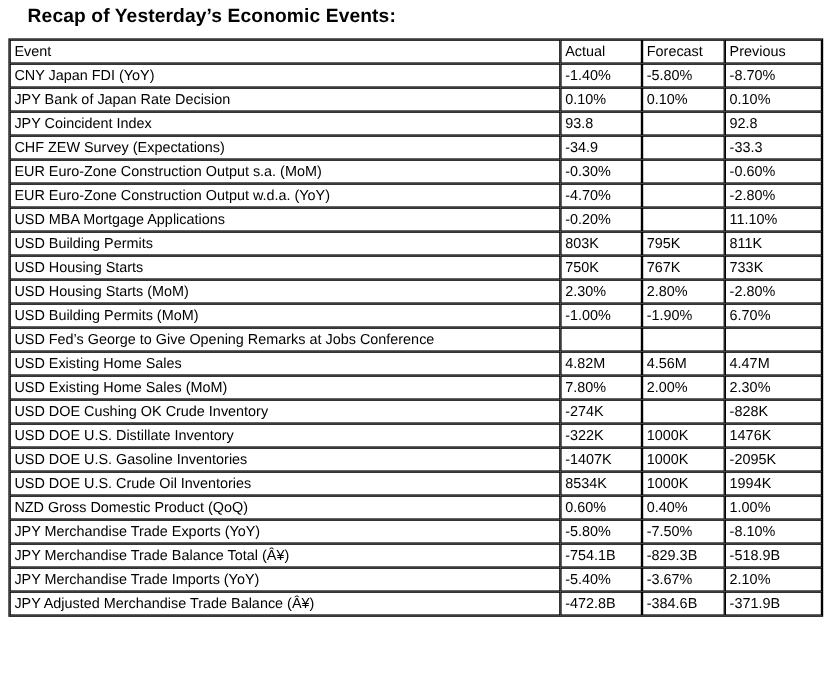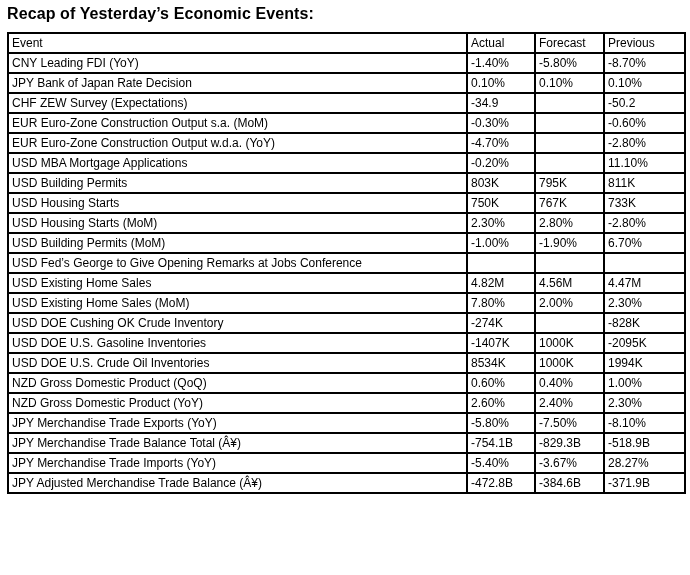--- a/index.html
+++ b/index.html
@@ -8,21 +8,21 @@
     width: 690px; height: 575px;
     background: #ffffff;
     color: #000000;
     font-family: "Liberation Sans", "DejaVu Sans", sans-serif;
     overflow: hidden;
   }
   .page { padding: 5px 0 0 7px; }
   .title {
     font-size: 16px;
     font-weight: bold;
-    margin: 0 0 9px 0;
+    margin: 0 0 9px 16px;
     letter-spacing: 0.1px;
   }
   table.events {
     border-collapse: separate;
     border-spacing: 0;
     table-layout: fixed;
     width: 677px;
     border: 1px solid #000;
     font-size: 12px;
   }
@@ -59,40 +59,46 @@
       <tr>
         <th>Event</th>
         <th>Actual</th>
         <th>Forecast</th>
         <th>Previous</th>
       </tr>
     </thead>
     <tbody>
 
         <tr>
-          <td>CNY Leading FDI (YoY)</td>
+          <td>CNY Japan FDI (YoY)</td>
           <td>-1.40%</td>
           <td>-5.80%</td>
           <td>-8.70%</td>
         </tr>
 
         <tr>
           <td>JPY Bank of Japan Rate Decision</td>
           <td>0.10%</td>
           <td>0.10%</td>
           <td>0.10%</td>
         </tr>
 
 
+        <tr>
+          <td>JPY Coincident Index</td>
+          <td>93.8</td>
+          <td></td>
+          <td>92.8</td>
+        </tr>
 
         <tr>
           <td>CHF ZEW Survey (Expectations)</td>
           <td>-34.9</td>
           <td></td>
-          <td>-50.2</td>
+          <td>-33.3</td>
         </tr>
 
         <tr>
           <td>EUR Euro-Zone Construction Output s.a. (MoM)</td>
           <td>-0.30%</td>
           <td></td>
           <td>-0.60%</td>
         </tr>
 
         <tr>
@@ -158,20 +164,26 @@
           <td>2.30%</td>
         </tr>
 
         <tr>
           <td>USD DOE Cushing OK Crude Inventory</td>
           <td>-274K</td>
           <td></td>
           <td>-828K</td>
         </tr>
 
+        <tr>
+          <td>USD DOE U.S. Distillate Inventory</td>
+          <td>-322K</td>
+          <td>1000K</td>
+          <td>1476K</td>
+        </tr>
 
         <tr>
           <td>USD DOE U.S. Gasoline Inventories</td>
           <td>-1407K</td>
           <td>1000K</td>
           <td>-2095K</td>
         </tr>
 
         <tr>
           <td>USD DOE U.S. Crude Oil Inventories</td>
@@ -180,46 +192,40 @@
           <td>1994K</td>
         </tr>
 
         <tr>
           <td>NZD Gross Domestic Product (QoQ)</td>
           <td>0.60%</td>
           <td>0.40%</td>
           <td>1.00%</td>
         </tr>
 
-        <tr>
-          <td>NZD Gross Domestic Product (YoY)</td>
-          <td>2.60%</td>
-          <td>2.40%</td>
-          <td>2.30%</td>
-        </tr>
 
         <tr>
           <td>JPY Merchandise Trade Exports (YoY)</td>
           <td>-5.80%</td>
           <td>-7.50%</td>
           <td>-8.10%</td>
         </tr>
 
         <tr>
           <td>JPY Merchandise Trade Balance Total (Â¥)</td>
           <td>-754.1B</td>
           <td>-829.3B</td>
           <td>-518.9B</td>
         </tr>
 
         <tr>
           <td>JPY Merchandise Trade Imports (YoY)</td>
           <td>-5.40%</td>
           <td>-3.67%</td>
-          <td>28.27%</td>
+          <td>2.10%</td>
         </tr>
 
         <tr>
           <td>JPY Adjusted Merchandise Trade Balance (Â¥)</td>
           <td>-472.8B</td>
           <td>-384.6B</td>
           <td>-371.9B</td>
         </tr>
       </tbody>
   </table>

